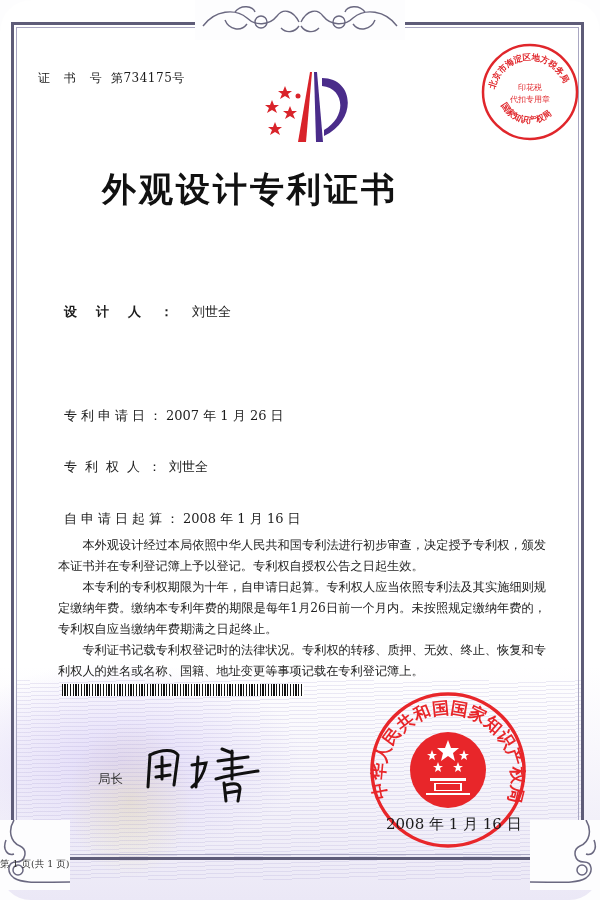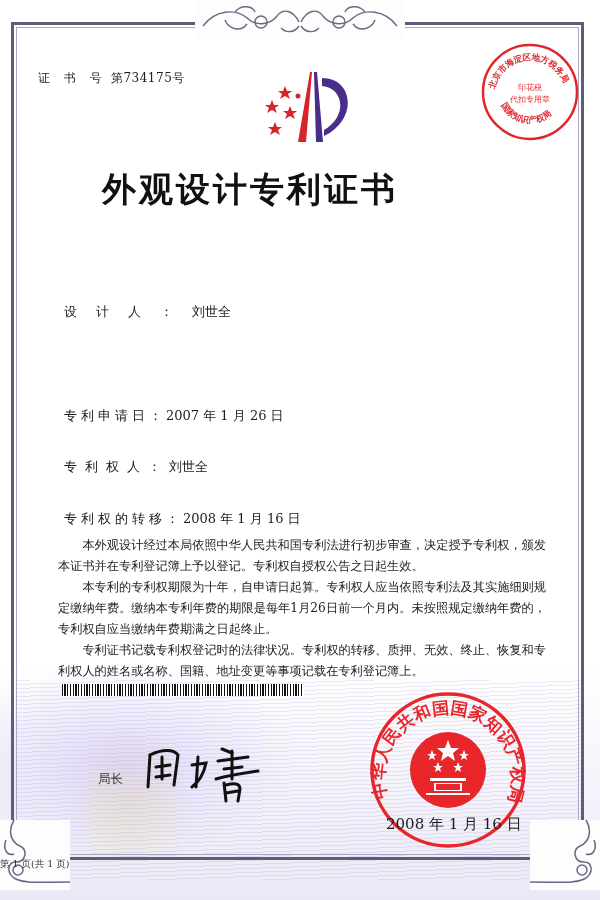--- a/index.html
+++ b/index.html
@@ -8,20 +8,21 @@
     background:#fdfdfe;
     font-family: "DejaVu Serif", "Liberation Serif", serif;
     color:#1c1c1c;
   }
   .page {
     position:absolute; left:0; top:0; width:600px; height:900px;
     background:
       radial-gradient(ellipse 260px 140px at 120px 760px, rgba(200,185,245,0.45), rgba(255,255,255,0) 70%),
       radial-gradient(ellipse 90px 110px at 130px 800px, rgba(235,225,150,0.45), rgba(255,255,255,0) 70%),
       linear-gradient(180deg, #ffffff 0%, #ffffff 74%, #ebe8f6 100%);
+    border-radius: 31px;
   }
   .guilloche {
     position:absolute; left:16px; top:680px; width:568px; height:200px;
     background: repeating-linear-gradient(178deg, rgba(150,140,200,0.18) 0px, rgba(150,140,200,0.18) 1px, rgba(255,255,255,0) 1px, rgba(255,255,255,0) 4px);
     pointer-events:none;
   }
   
   .frame-outer {
     position:absolute; left:11px; top:22px; width:573px; height:838px;
     border:3px solid #5e5c78;
@@ -49,21 +50,21 @@
     font-size:34px; font-weight:bold; letter-spacing:3px; color:#111;
   }
   .field { position:absolute; left:64px; font-size:13px; white-space:nowrap; }
   .field .label { display:inline-block; }
   .f1 { top:251px; }
   .f2 { top:303px; }
   .f3 { top:355px; }
   .f4 { top:407px; }
   .f5 { top:458px;text-align:right; }
   .f6 { top:510px; }
-  .spread3 { letter-spacing:19px; }
+  .spread3 { letter-spacing:19px;font-weight:bold; }
   .spread5 { letter-spacing:4px; }
   .spread4 { letter-spacing:8px; }
 
   .para {
     position:absolute; left:58px; width:488px; font-size:12.2px; line-height:21px;
     text-indent:2em; text-align:justify; color:#222;
     font-family:"DejaVu Serif", "Liberation Serif", serif;
   }
   .p1 { top:535px; }
   .p2 { top:577px; }
@@ -165,21 +166,21 @@
   <div class="field f2">
     <span class="label spread3">设计人：</span><span>刘世全</span>
   </div>
   <div class="field f4">
     <span class="label spread5">专利申请日：</span><span>2007 年 1 月 26 日</span>
   </div>
   <div class="field f5">
     <span class="label spread4">专利权人：</span><span>刘世全</span>
   </div>
   <div class="field f6">
-    <span class="label spread5">专利权的转移：</span><span>2008 年 1 月 16 日</span>
+    <span class="label spread5">自申请日起算：</span><span>2008 年 1 月 16 日</span>
   </div>
 
   <div class="para p1">本外观设计经过本局依照中华人民共和国专利法进行初步审查，决定授予专利权，颁发本证书并在专利登记簿上予以登记。专利权自授权公告之日起生效。</div>
   <div class="para p2">本专利的专利权期限为十年，自申请日起算。专利权人应当依照专利法及其实施细则规定缴纳年费。缴纳本专利年费的期限是每年1月26日前一个月内。未按照规定缴纳年费的，专利权自应当缴纳年费期满之日起终止。</div>
   <div class="para p3">专利证书记载专利权登记时的法律状况。专利权的转移、质押、无效、终止、恢复和专利权人的姓名或名称、国籍、地址变更等事项记载在专利登记簿上。</div>
 
   <div class="barcode"></div>
 
   <div class="director">局长</div>
   <svg class="signature" viewBox="0 0 130 70">

